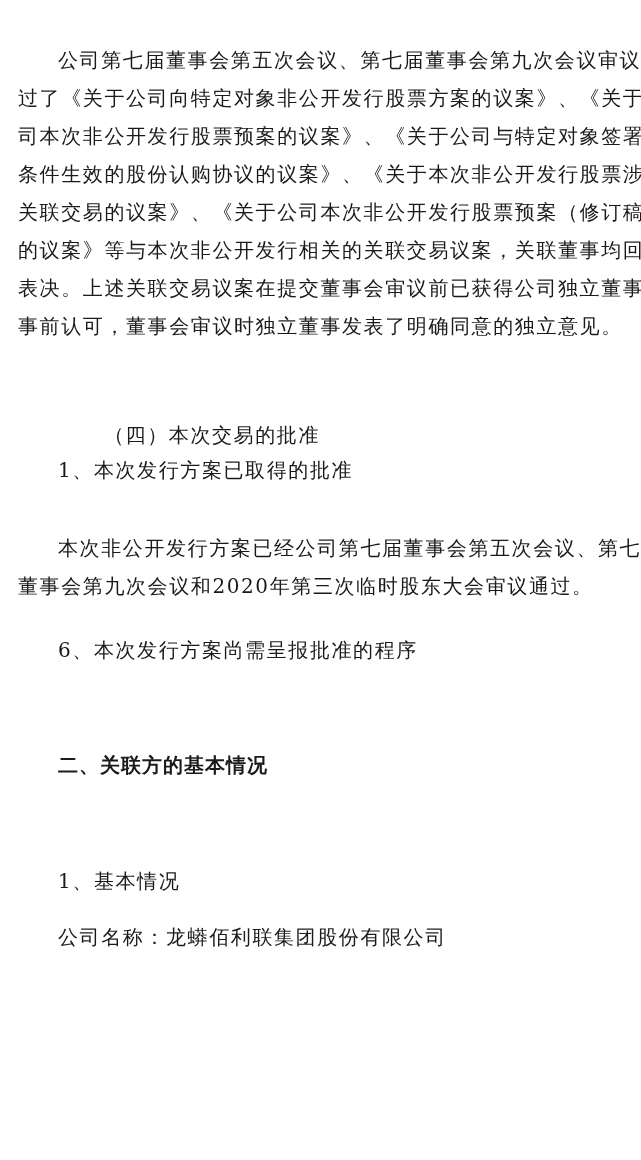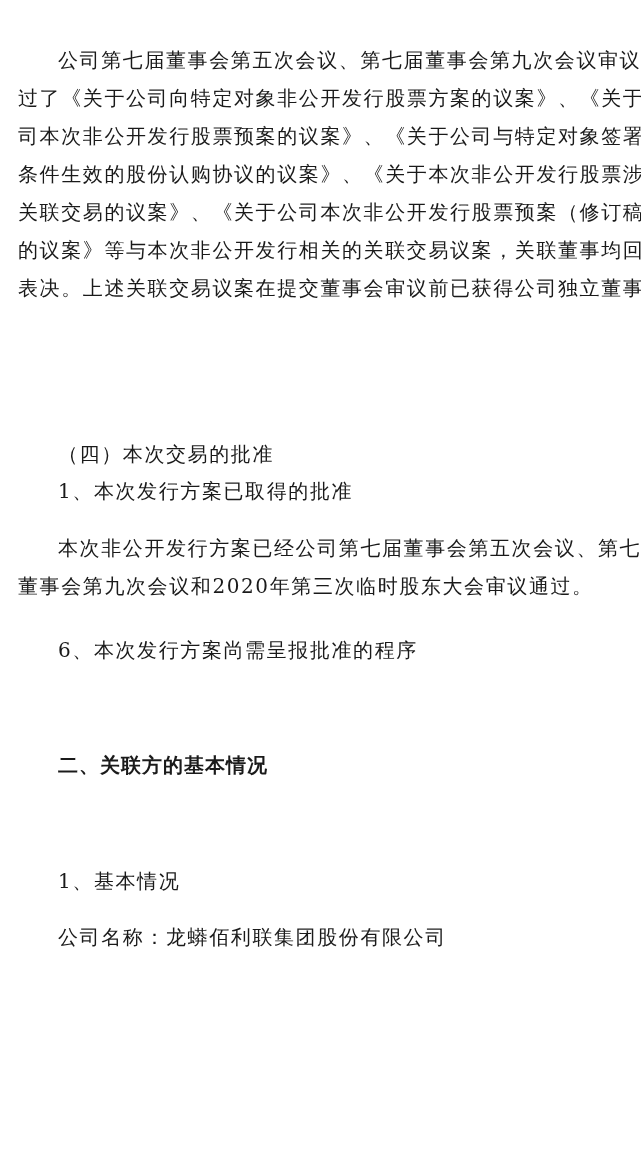--- a/index.html
+++ b/index.html
@@ -58,25 +58,26 @@
 <div class="page">
 
   <div class="para" style="top:41px;">
     <span class="line" style="padding-left:40px;">公司第七届董事会第五次会议、第七届董事会第九次会议审议通</span>
     <span class="line">过了《关于公司向特定对象非公开发行股票方案的议案》、《关于公</span>
     <span class="line">司本次非公开发行股票预案的议案》、《关于公司与特定对象签署附</span>
     <span class="line">条件生效的股份认购协议的议案》、《关于本次非公开发行股票涉及</span>
     <span class="line">关联交易的议案》、《关于公司本次非公开发行股票预案（修订稿）</span>
     <span class="line">的议案》等与本次非公开发行相关的关联交易议案，关联董事均回避</span>
     <span class="line">表决。上述关联交易议案在提交董事会审议前已获得公司独立董事的</span>
+    <span class="line">事前认可，董事会审议时独立董事发表了明确同意的独立意见。</span>
   </div>
 
-  <div class="single indent-1" style="top:440px;">（四）本次交易的批准</div>
+  <div class="single indent-1" style="top:421px;margin-left:46px;">（四）本次交易的批准</div>
 
-  <div class="single indent-1" style="top:477px;text-align:right;">1、本次发行方案已取得的批准</div>
+  <div class="single indent-1" style="top:456px;text-align:right;">1、本次发行方案已取得的批准</div>
 
   <div class="para" style="top:529px;">
     <span class="line" style="padding-left:40px;">本次非公开发行方案已经公司第七届董事会第五次会议、第七届</span>
     <span class="line">董事会第九次会议和2020年第三次临时股东大会审议通过。</span>
   </div>
 
   <div class="single indent-1" style="top:636px;">6、本次发行方案尚需呈报批准的程序</div>
 
 
   <div class="single indent-1 heading-bold" style="top:751px;">二、关联方的基本情况</div>

